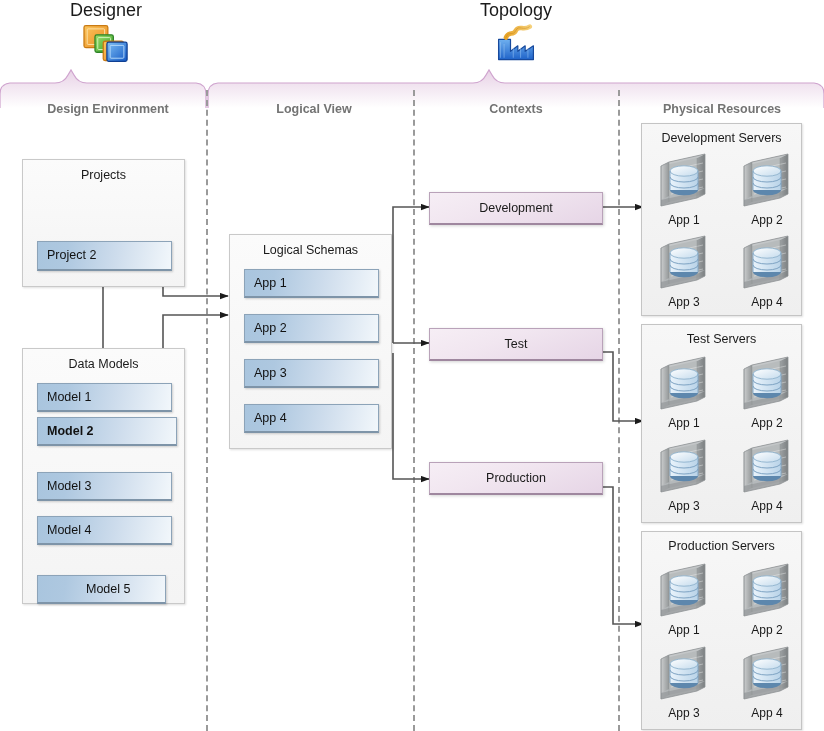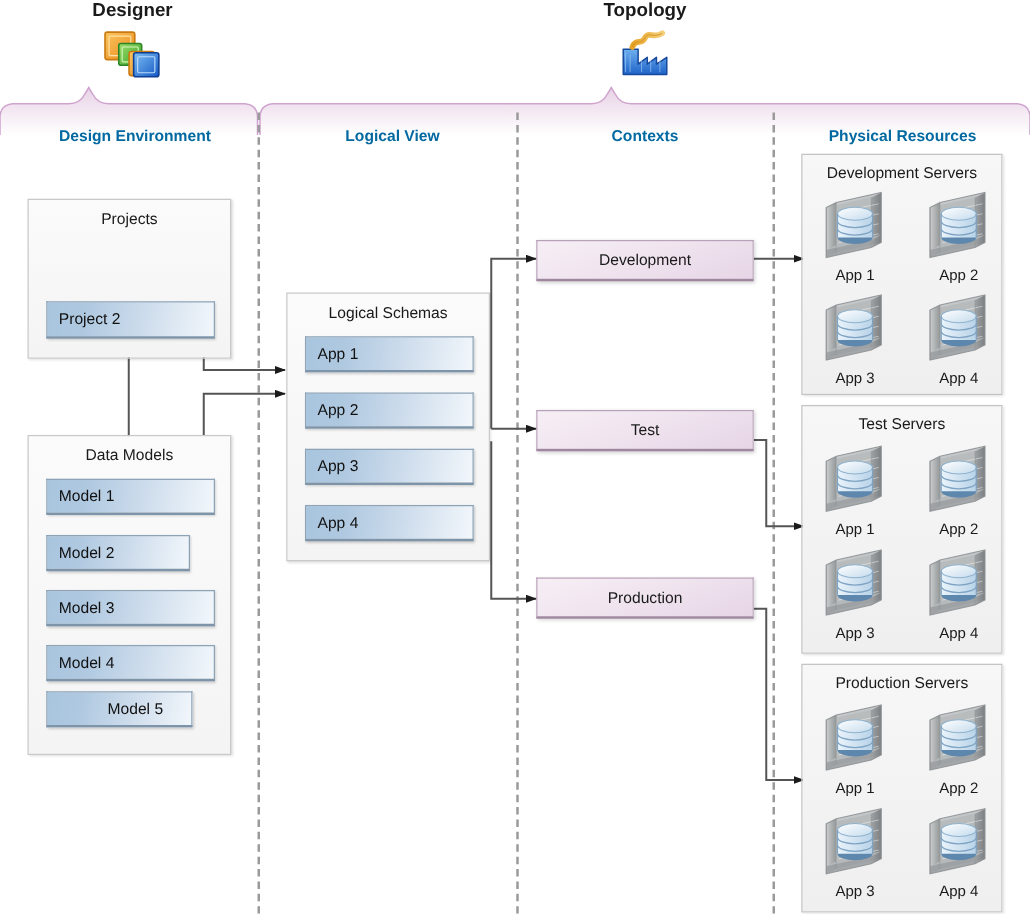--- a/index.html
+++ b/index.html
@@ -5,25 +5,25 @@
   html,body{margin:0;padding:0;background:#ffffff;}
   body{width:824px;height:731px;position:relative;
        font-family:"Liberation Sans","DejaVu Sans",sans-serif;
        color:#1a1a1a;-webkit-font-smoothing:antialiased;}
 
   #stage{position:absolute;left:0;top:0;width:824px;height:731px;overflow:hidden;}
 
   .abs{position:absolute;}
 
   
-  .actor-label{font-size:15px;font-weight:bold;text-align:center;color:#1a1a1a;}
+  .actor-label{font-size:18px;font-weight:normal;text-align:center;color:#1a1a1a;}
   .actor-icon{width:48px;height:44px;}
 
   
-  .col-header{font-size:12.5px;font-weight:bold;text-align:center;color:#0369a1;}
+  .col-header{font-size:12.5px;font-weight:bold;text-align:center;color:#737373;}
 
   
   .divider{width:0;border-left:2px dashed #9a9a9a;}
 
   
   .panel{
     background:linear-gradient(180deg,#fbfbfb 0%,#f4f4f4 100%);
     border:1px solid #c9c9c9;
     box-shadow:1px 1px 2px rgba(0,0,0,.13);
     box-sizing:border-box;
@@ -182,24 +182,24 @@
   </svg>
 
   <div class="abs panel" style="left:22px;top:143px;width:163px;height:128px;margin-top:16px;">
     <div class="panel-title">Projects</div>
     <div class="item" style="left:14px;top:81px;width:135px;height:30px;">Project 2</div>
   </div>
 
   <div class="abs panel" style="left:22px;top:348px;width:163px;height:256px;">
     <div class="panel-title">Data Models</div>
     <div class="item" style="left:14px;top:34px;width:135px;height:29px;">Model 1</div>
-    <div class="item" style="left:14px;top:79px;width:115px;height:29px;">Model 2</div>
+    <div class="item" style="left:14px;top:68px;width:140px;height:29px;font-weight:bold;">Model 2</div>
     <div class="item" style="left:14px;top:123px;width:135px;height:29px;">Model 3</div>
     <div class="item" style="left:14px;top:167px;width:135px;height:29px;">Model 4</div>
-    <div class="item" style="left:14px;top:204px;width:117px;height:29px;padding-left:48px;">Model 5</div>
+    <div class="item" style="left:14px;top:226px;width:129px;height:29px;padding-left:48px;">Model 5</div>
   </div>
 
   <div class="abs panel" style="left:229px;top:234px;width:163px;height:215px;">
     <div class="panel-title">Logical Schemas</div>
     <div class="item" style="left:14px;top:34px;width:135px;height:29px;">App 1</div>
     <div class="item" style="left:14px;top:79px;width:135px;height:29px;">App 2</div>
     <div class="item" style="left:14px;top:124px;width:135px;height:29px;">App 3</div>
     <div class="item" style="left:14px;top:169px;width:135px;height:29px;">App 4</div>
   </div>
 

